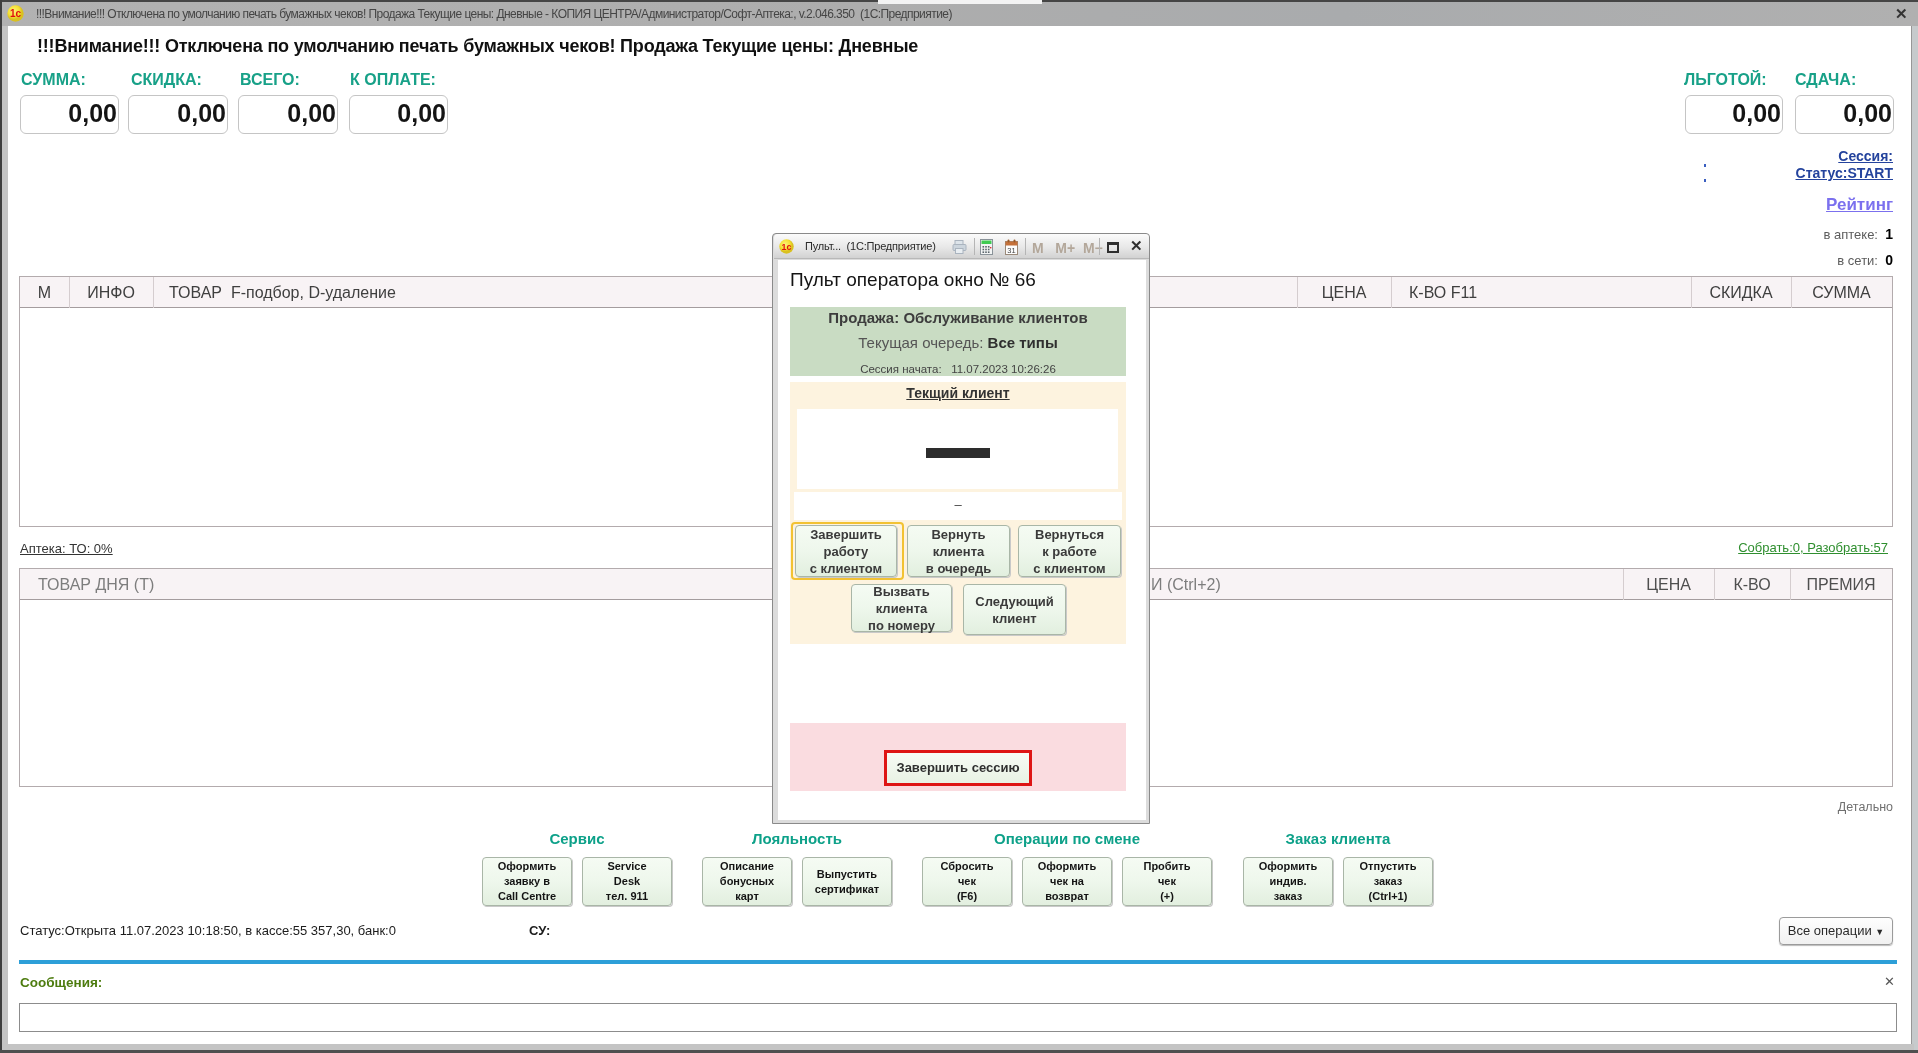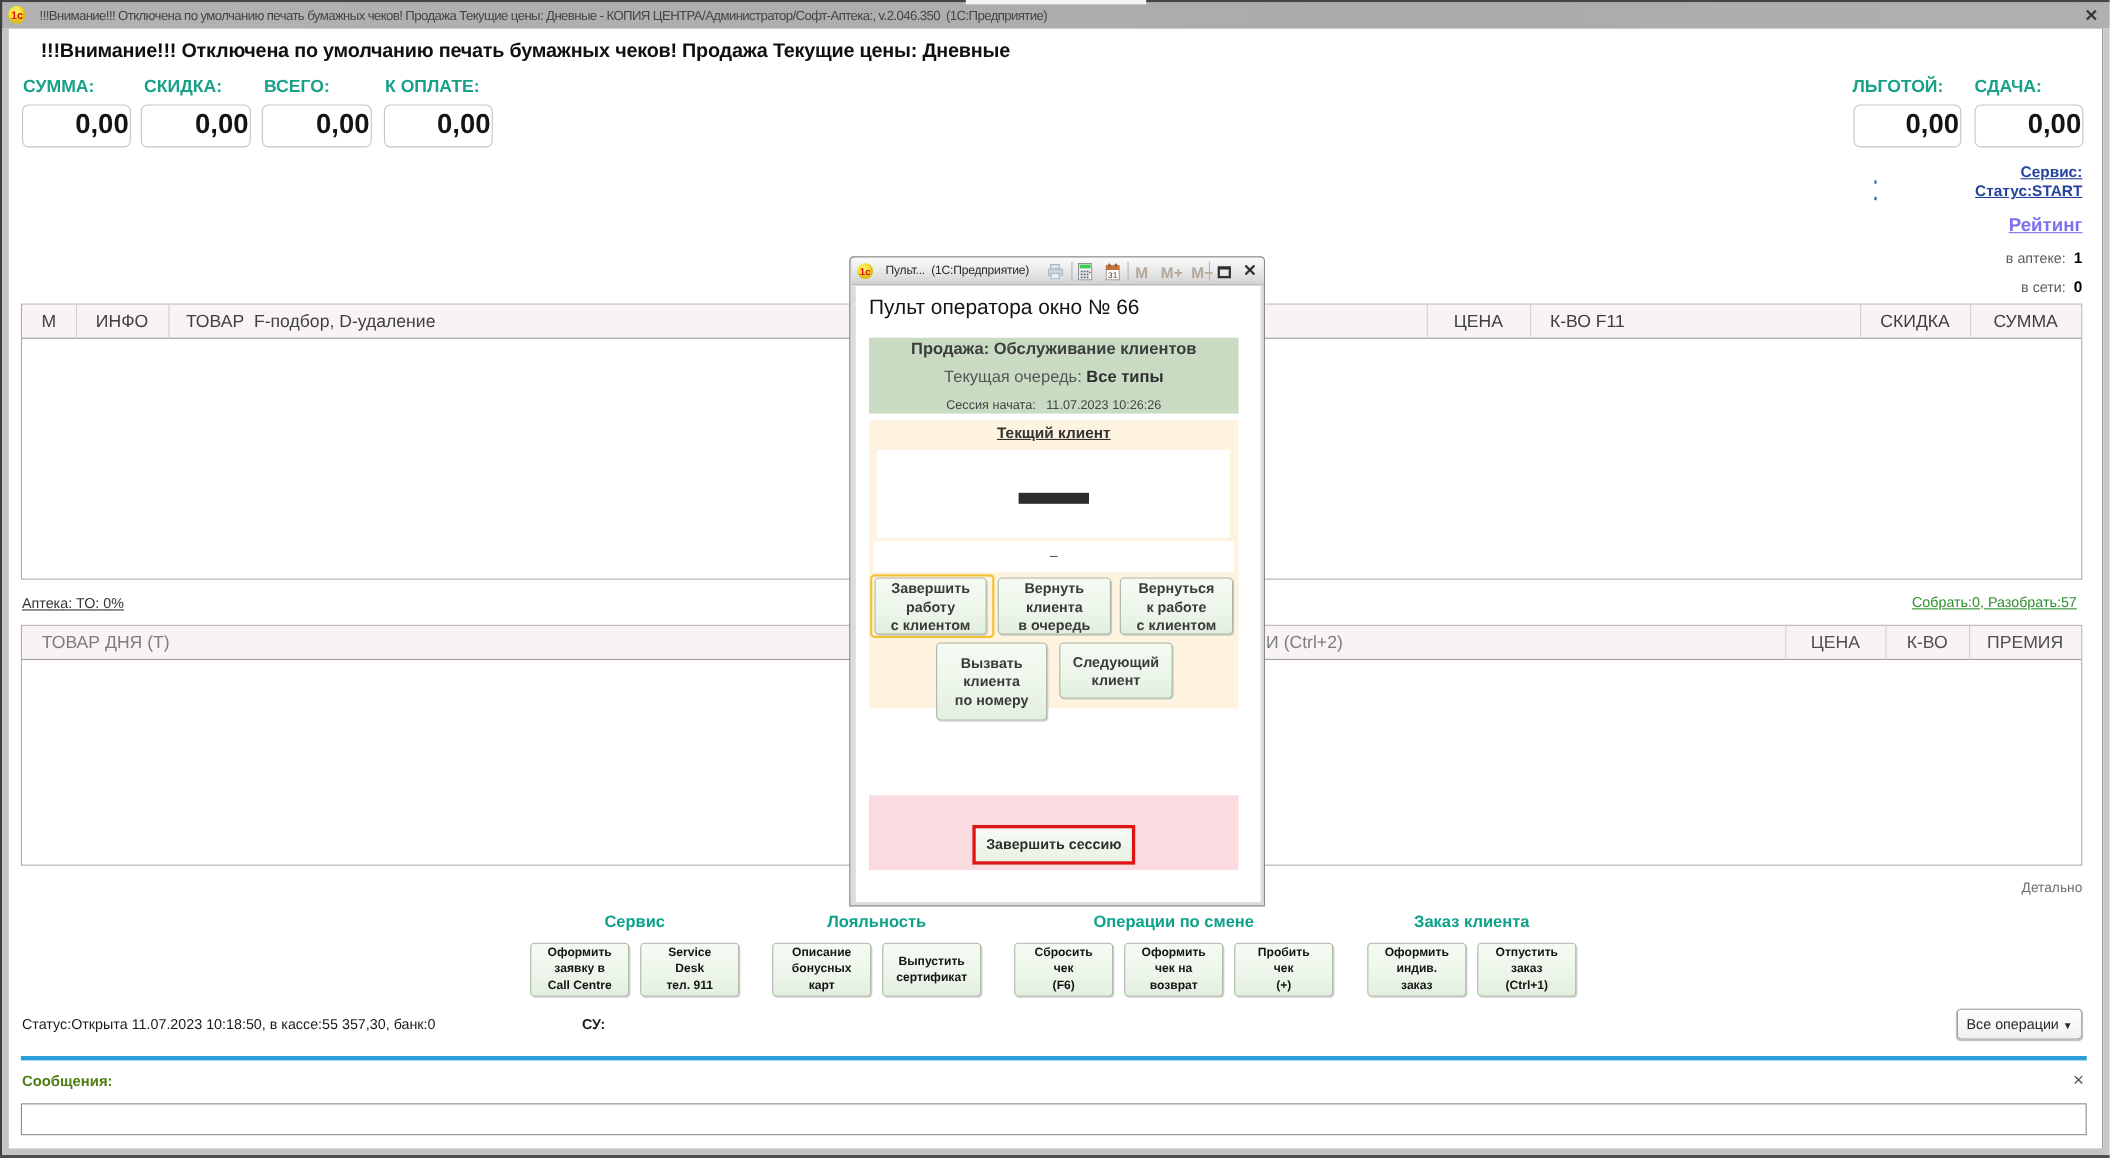--- a/index.html
+++ b/index.html
@@ -55,21 +55,21 @@
 <div class="abs teal" style="left:1795px;top:71px">СДАЧА:</div>
 <div class="numbox" style="left:20px;top:95px;width:99px">0,00</div>
 <div class="numbox" style="left:128px;top:95px;width:100px">0,00</div>
 <div class="numbox" style="left:238px;top:95px;width:100px">0,00</div>
 <div class="numbox" style="left:349px;top:95px;width:99px">0,00</div>
 <div class="numbox" style="left:1685px;top:95px;width:98px">0,00</div>
 <div class="numbox" style="left:1795px;top:95px;width:99px">0,00</div>
 
 <div class="abs" style="left:1704px;top:164px;width:2px;height:3px;background:#3a5fc0"></div>
 <div class="abs" style="left:1704px;top:179px;width:2px;height:3px;background:#3a5fc0"></div>
-<div class="abs" style="right:25px;top:148px;text-align:right;font-size:14px;font-weight:bold;color:#24439d;line-height:17px"><u>Сервис:</u><br><u>Статус:START</u></div>
+<div class="abs" style="right:25px;top:148px;text-align:right;font-size:14px;font-weight:bold;color:#24439d;line-height:17px"><u>Сессия:</u><br><u>Статус:START</u></div>
 <div class="abs" style="right:25px;top:195px;font-size:17px;font-weight:bold;color:#7b70ee"><u>Рейтинг</u></div>
 <div class="abs" style="right:25px;top:226px;font-size:13px;color:#5c5c5c">в аптеке: &nbsp;<b style="color:#000;font-size:14px">1</b></div>
 <div class="abs" style="right:25px;top:252px;font-size:13px;color:#5c5c5c">в сети: &nbsp;<b style="color:#000;font-size:14px">0</b></div>
 
 <div class="abs" style="left:19px;top:276px;width:1874px;height:251px;border:1px solid #b3abad;background:#fff">
   <div class="abs" style="left:0;top:0;width:1872px;height:31px;background:#f8f3f5;border-bottom:1px solid #a49c9e"></div>
   <div class="vline" style="left:49px"></div>
   <div class="vline" style="left:133px"></div>
   <div class="vline" style="left:1277px"></div>
   <div class="vline" style="left:1371px"></div>
@@ -184,21 +184,21 @@
     <div class="abs" style="left:0;top:3px;width:336px;text-align:center;font-size:14px;font-weight:bold;color:#333"><u>Текщий клиент</u></div>
     <div class="abs" style="left:7px;top:27px;width:321px;height:80px;background:#fff"></div>
     <div class="abs" style="left:136px;top:66px;width:64px;height:10px;background:#2d2d2d"></div>
     <div class="abs" style="left:4px;top:110px;width:328px;height:28px;background:#fff;text-align:center;font-size:13px;color:#444;line-height:26px">–</div>
 
     <div class="abs" style="left:1px;top:140px;width:113px;height:58px;border:2px solid #f2c233;border-radius:4px"></div>
     <div class="gbtn mbtn" style="left:5px;top:143px;width:102px;height:52px">Завершить<br>работу<br>с клиентом</div>
     <div class="gbtn mbtn" style="left:117px;top:143px;width:103px;height:52px">Вернуть<br>клиента<br>в очередь</div>
     <div class="gbtn mbtn" style="left:228px;top:143px;width:103px;height:52px">Вернуться<br>к работе<br>с клиентом</div>
 
-    <div class="gbtn mbtn" style="left:61px;top:202px;width:101px;height:71px">Вызвать<br>клиента<br>по номеру</div>
+    <div class="gbtn mbtn" style="left:61px;top:202px;width:101px;height:48px">Вызвать<br>клиента<br>по номеру</div>
     <div class="gbtn mbtn" style="left:173px;top:202px;width:103px;height:51px">Следующий<br>клиент</div>
   </div>
 
 
   <div class="abs" style="left:17px;top:489px;width:336px;height:68px;background:#fadce0">
     <div class="abs" style="left:94px;top:27px;width:148px;height:36px;border:3px solid #de1515;background:linear-gradient(180deg,#f7fbf5,#e8f2e4);text-align:center;font-size:13px;font-weight:bold;color:#2f2f2f;line-height:29px">Завершить сессию</div>
   </div>
 </div>
 
 </body></html>

